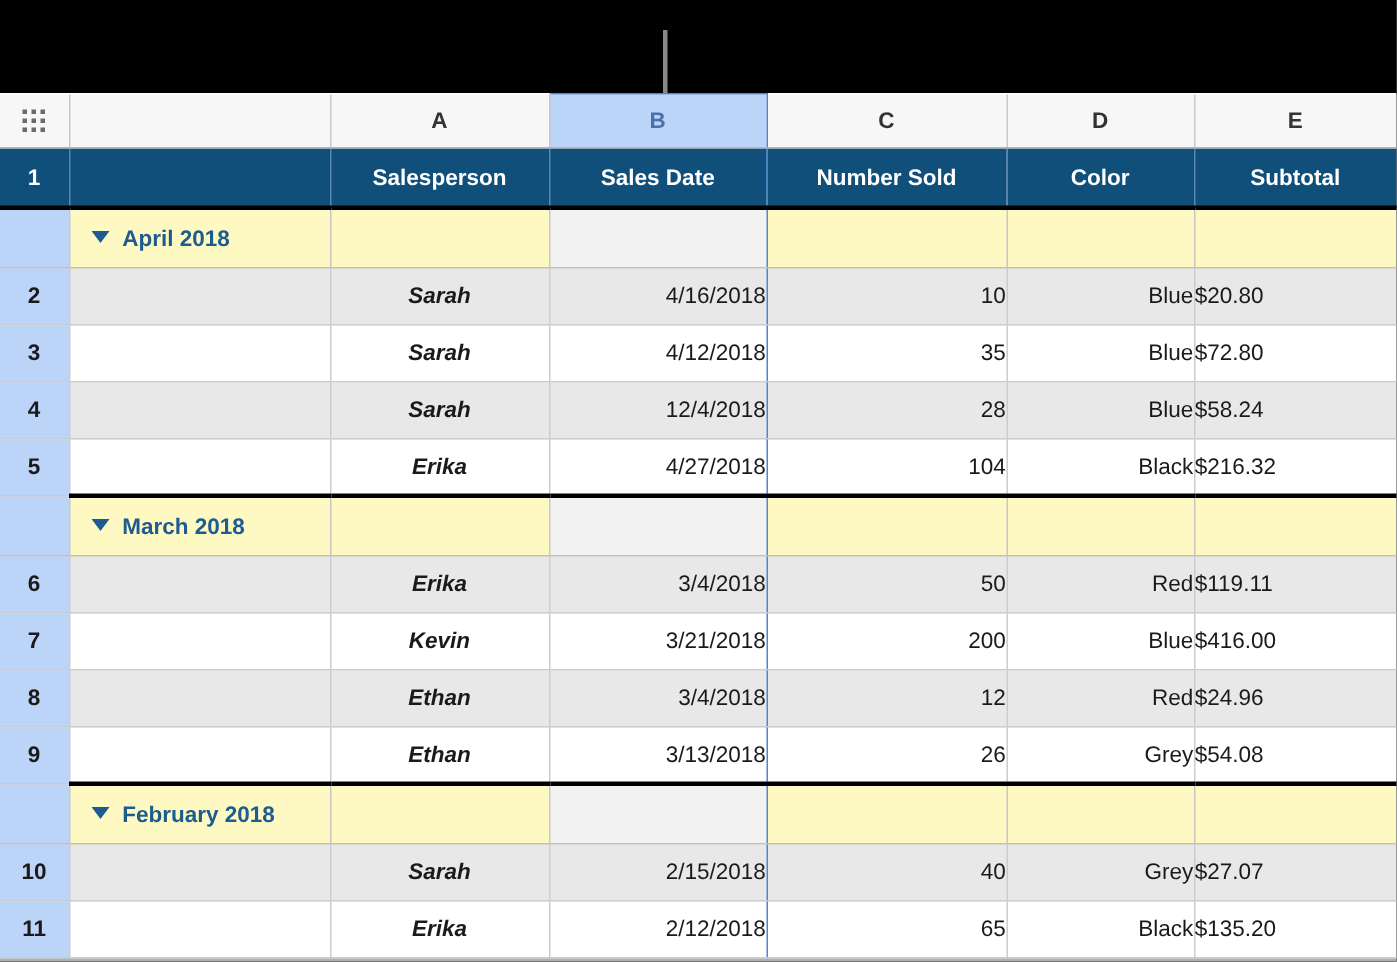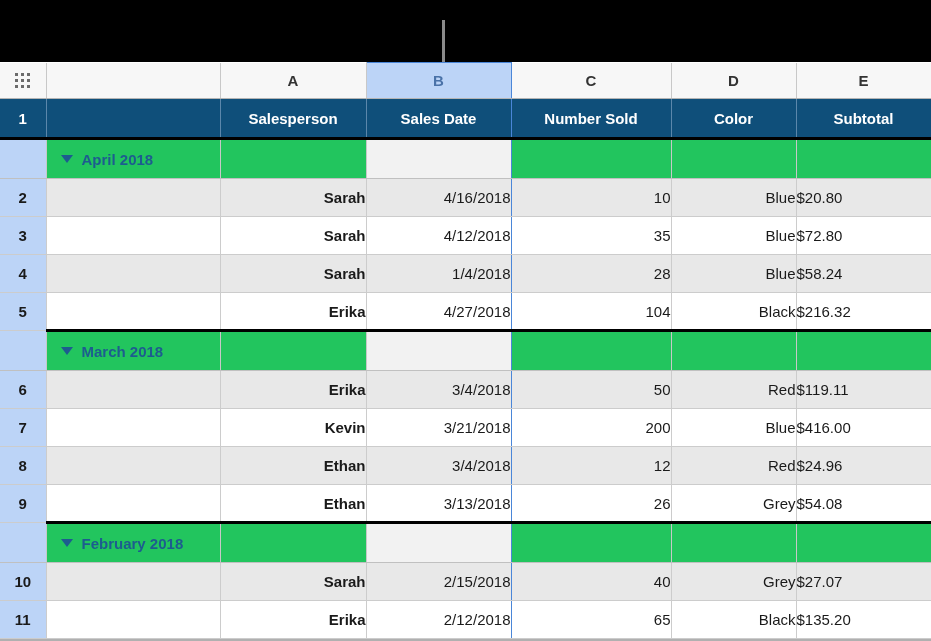--- a/index.html
+++ b/index.html
@@ -107,21 +107,21 @@
   }
   tr.hdr td.hdr-blank { border-right: 1px solid #5b87ab; }
   tr.hdr td.selcol {
     border-left: 1px solid #4a86d8;
     border-right: 1px solid #4a86d8;
   }
 
   
   tr.cat td {
     height: 40px;
-    background: #22c55e;
+    background: #fef9c3;
     border-right: 1px solid #c8c8c8;
     border-bottom: 1px solid #c0c0c0;
     vertical-align: middle;
   }
   tr.cat td.cat-label {
     padding-left: 14px;
     font-size: 15px;
     font-weight: bold;
     color: #1d5c8f;
     white-space: nowrap;
@@ -154,21 +154,22 @@
   }
   tr.data.alt td { background: #e8e8e8; }
   tr.data td.rownum { background:#bcd4f7; }
 
   td.cat-empty { border-right: 1px solid #c8c8c8; }
 
   td.name {
     padding-left: 12px;
     font-weight: bold;
     color: #1d5c8f;
-    text-align: right;
+    text-align: center;
+    font-style: italic;
   }
   td.num  { text-align: right; padding-right: 12px; }
   td.text { text-align: right; }
   td.money{ text-align: left; padding-right: 12px; }
 
   td.selcol {
     border-left: 1px solid #4a86d8 !important;
     border-right: 1px solid #4a86d8 !important;
     margin-top: 44px;
   }
@@ -256,21 +257,21 @@
             <td class="name">Sarah</td>
             <td class="num selcol">4/12/2018</td>
             <td class="num">35</td>
             <td class="text">Blue</td>
             <td class="money">$72.80</td>
           </tr>
           <tr class="data alt">
             <td class="rownum">4</td>
             <td></td>
             <td class="name">Sarah</td>
-            <td class="num selcol">1/4/2018</td>
+            <td class="num selcol">12/4/2018</td>
             <td class="num">28</td>
             <td class="text">Blue</td>
             <td class="money">$58.24</td>
           </tr>
           <tr class="data">
             <td class="rownum">5</td>
             <td></td>
             <td class="name">Erika</td>
             <td class="num selcol">4/27/2018</td>
             <td class="num">104</td>

